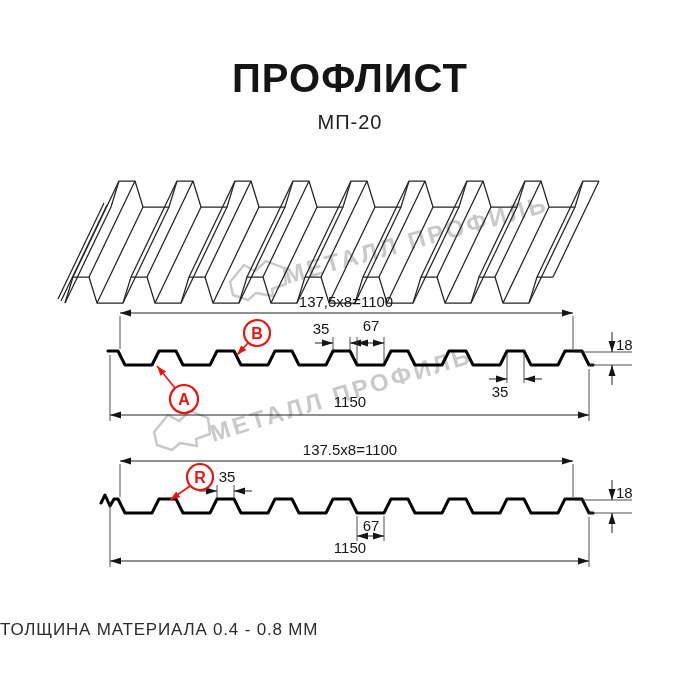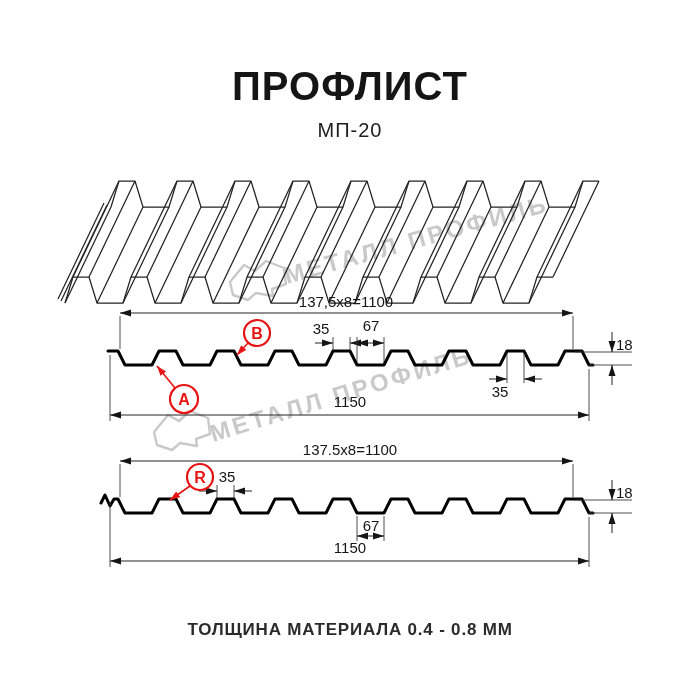--- a/index.html
+++ b/index.html
@@ -1,22 +1,22 @@
 <!DOCTYPE html>
 <html><head>
 <meta charset="utf-8">
 <style>
   html,body{margin:0;padding:0;width:700px;height:700px;background:#fff;overflow:hidden;
             font-family:"Liberation Sans",sans-serif;}
   .stage{position:relative;width:700px;height:700px;}
   .title-block{position:absolute;top:56px;left:0;width:700px;text-align:center;}
-  .main-title{font-size:40px;font-weight:800;color:#151515;letter-spacing:1px;margin:8px;}
+  .main-title{font-size:40px;font-weight:800;color:#151515;letter-spacing:1px;margin:0;}
   .sub-title{font-size:20px;font-weight:400;color:#202020;letter-spacing:1px;margin-top:10px;}
-  .footer-text{position:absolute;top:620px;left:0;width:700px;text-align:center;
-               font-size:17px;font-weight:700;color:#2b2b2b;letter-spacing:0.8px;}
+  .footer-text{position:absolute;top:620px;left:0;width:700px;text-align:left;
+               font-size:17px;font-weight:400;color:#2b2b2b;letter-spacing:0.8px;}
   svg{position:absolute;top:0;left:0;}
   .dim-line{stroke:#222;stroke-width:1;fill:none;}
   .ext-line{stroke:#3a3a3a;stroke-width:0.9;fill:none;}
   .profile-line{stroke:#000;stroke-width:3;fill:none;stroke-linejoin:round;stroke-linecap:round;}
   .sheet-line{stroke:#242424;stroke-width:1.25;fill:none;stroke-linejoin:round;}
   .dim-text{font-size:15px;fill:#151515;}
   .wm-text{font-size:24px;font-weight:700;fill:#c9c9c9;letter-spacing:3px;}
   .wm-logo{stroke:#c9c9c9;stroke-width:2.4;fill:none;stroke-linejoin:round;}
   .red-circ{stroke:#e81414;stroke-width:2.2;fill:none;}
   .red-letter{font-size:16px;font-weight:700;fill:#e81414;}

